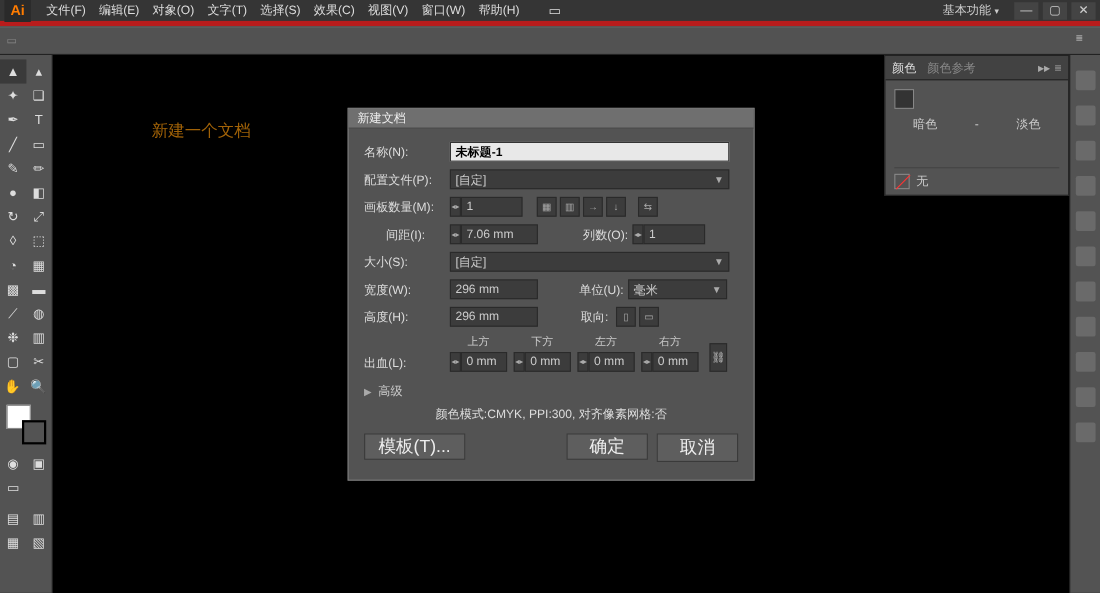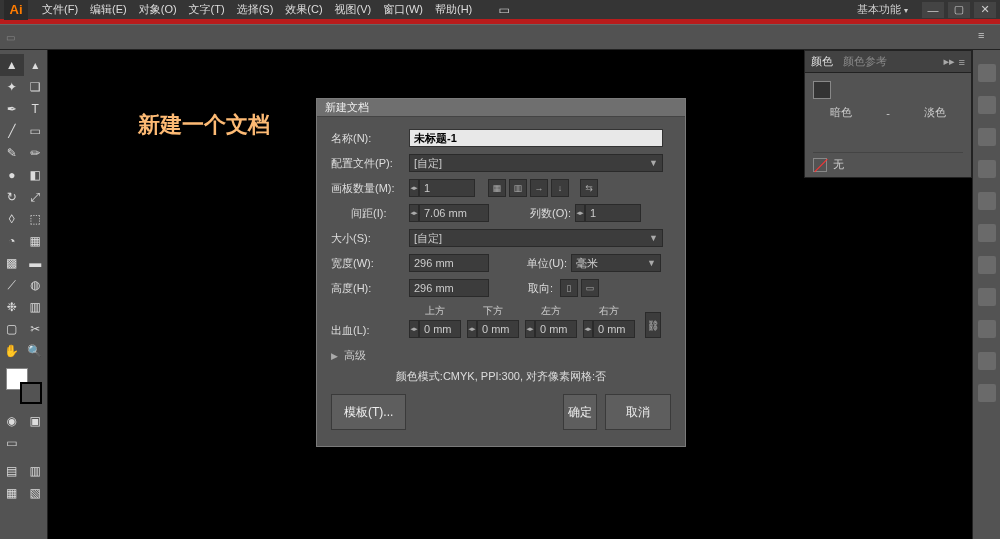--- a/index.html
+++ b/index.html
@@ -15,21 +15,21 @@
 .cb-icon{margin-left:auto;width:16px;height:16px}
 .workarea{position:absolute;top:50px;left:0;right:0;bottom:0;display:flex}
 .toolbox{width:48px;background:#535353;border-right:1px solid #222;display:flex;flex-direction:column;padding-top:4px}
 .tool-row{display:flex;height:22px}
 .tool{width:24px;height:22px;display:flex;align-items:center;justify-content:center;color:#ddd;font-size:12px}
 .tool.sel{background:#3a3a3a}
 .fillstroke{width:36px;height:36px;margin:6px auto;position:relative}
 .fs-fill{position:absolute;top:0;left:0;width:22px;height:22px;background:#fff;border:1px solid #888}
 .fs-stroke{position:absolute;bottom:0;right:0;width:22px;height:22px;background:#535353;border:2px solid #000}
 .canvas{flex:1;background:#000;position:relative}
-.red-text{position:absolute;top:60px;left:90px;color:#fdba74;font-size:22px;font-weight:bold}
+.red-text{position:absolute;top:60px;left:90px;color:#a16207;font-size:15px;font-weight:normal}
 .rightdock{width:28px;background:#535353;border-left:1px solid #222;display:flex;flex-direction:column;align-items:center;padding-top:14px;gap:14px}
 .dock-ic{width:18px;height:18px;background:#6a6a6a;border-radius:2px}
 .color-panel{position:absolute;top:50px;right:28px;width:168px;height:128px;background:#535353;border:1px solid #222}
 .cp-tabs{height:22px;background:#424242;display:flex;align-items:center;padding:0 6px;font-size:10px;border-bottom:1px solid #222}
 .cp-tab{margin-right:10px;color:#ddd}
 .cp-fly{margin-left:auto;color:#aaa}
 .cp-body{padding:8px;font-size:10px}
 .cp-row{display:flex;align-items:center;justify-content:space-between;margin-bottom:6px}
 .swatch{width:18px;height:18px;border:1px solid #888;background:#333}
 .cp-none{display:flex;align-items:center;padding:4px 0;border-top:1px solid #444}
@@ -47,21 +47,21 @@
 .dd-arr{color:#aaa;font-size:9px}
 .spin{display:flex}
 .spin-b{width:10px;height:18px;background:#3c3c3c;border:1px solid #2a2a2a;display:flex;align-items:center;justify-content:center;font-size:7px;color:#aaa}
 .ic-btn{width:18px;height:18px;background:#3c3c3c;border:1px solid #2a2a2a;margin-left:3px;display:flex;align-items:center;justify-content:center;font-size:9px;color:#aaa}
 .bleed-col{display:flex;flex-direction:column;align-items:center;margin-right:6px}
 .bleed-h{font-size:10px;color:#ccc;margin-bottom:2px}
 .adv{display:flex;align-items:center;margin:10px 0 6px;color:#ddd}
 .adv-arr{margin-right:6px;font-size:9px;color:#aaa}
 .info-line{text-align:center;color:#ddd;font-size:11px;margin:4px 0 10px}
 .dlg-foot{display:flex;padding:0 0 4px}
-.btn{height:36px;background:#5e5e5e;border:1px solid #3a3a3a;padding:0 12px;display:flex;align-items:center;font-size:12px;color:#eee}
+.btn{height:24px;background:#5e5e5e;border:1px solid #3a3a3a;padding:0 12px;display:flex;align-items:center;font-size:16px;color:#eee}
 .link-ic{width:16px;height:26px;background:#3c3c3c;border:1px solid #2a2a2a;display:flex;align-items:center;justify-content:center;font-size:10px;margin-left:4px}
 </style>
 </head>
 <body>
 
 <div class="menubar">
   <div class="ai-logo">Ai</div>
   <div class="menu-item">文件(F)</div>
   <div class="menu-item">编辑(E)</div>
   <div class="menu-item">对象(O)</div>
@@ -319,17 +319,17 @@
     <div class="adv">
       <span class="adv-arr">▶</span>
       <span>高级</span>
     </div>
 
     <div class="info-line">颜色模式:CMYK, PPI:300, 对齐像素网格:否</div>
 
     <div class="dlg-foot">
       <div class="btn">模板(T)...</div>
       <div style="flex:1"></div>
-      <div class="btn" style="margin-right:8px;padding:0 4px">确定</div>
+      <div class="btn" style="margin-right:8px;padding:0 20px">确定</div>
       <div class="btn" style="padding:12px 20px">取消</div>
     </div>
   </div>
 </div>
 
 </body></html>

